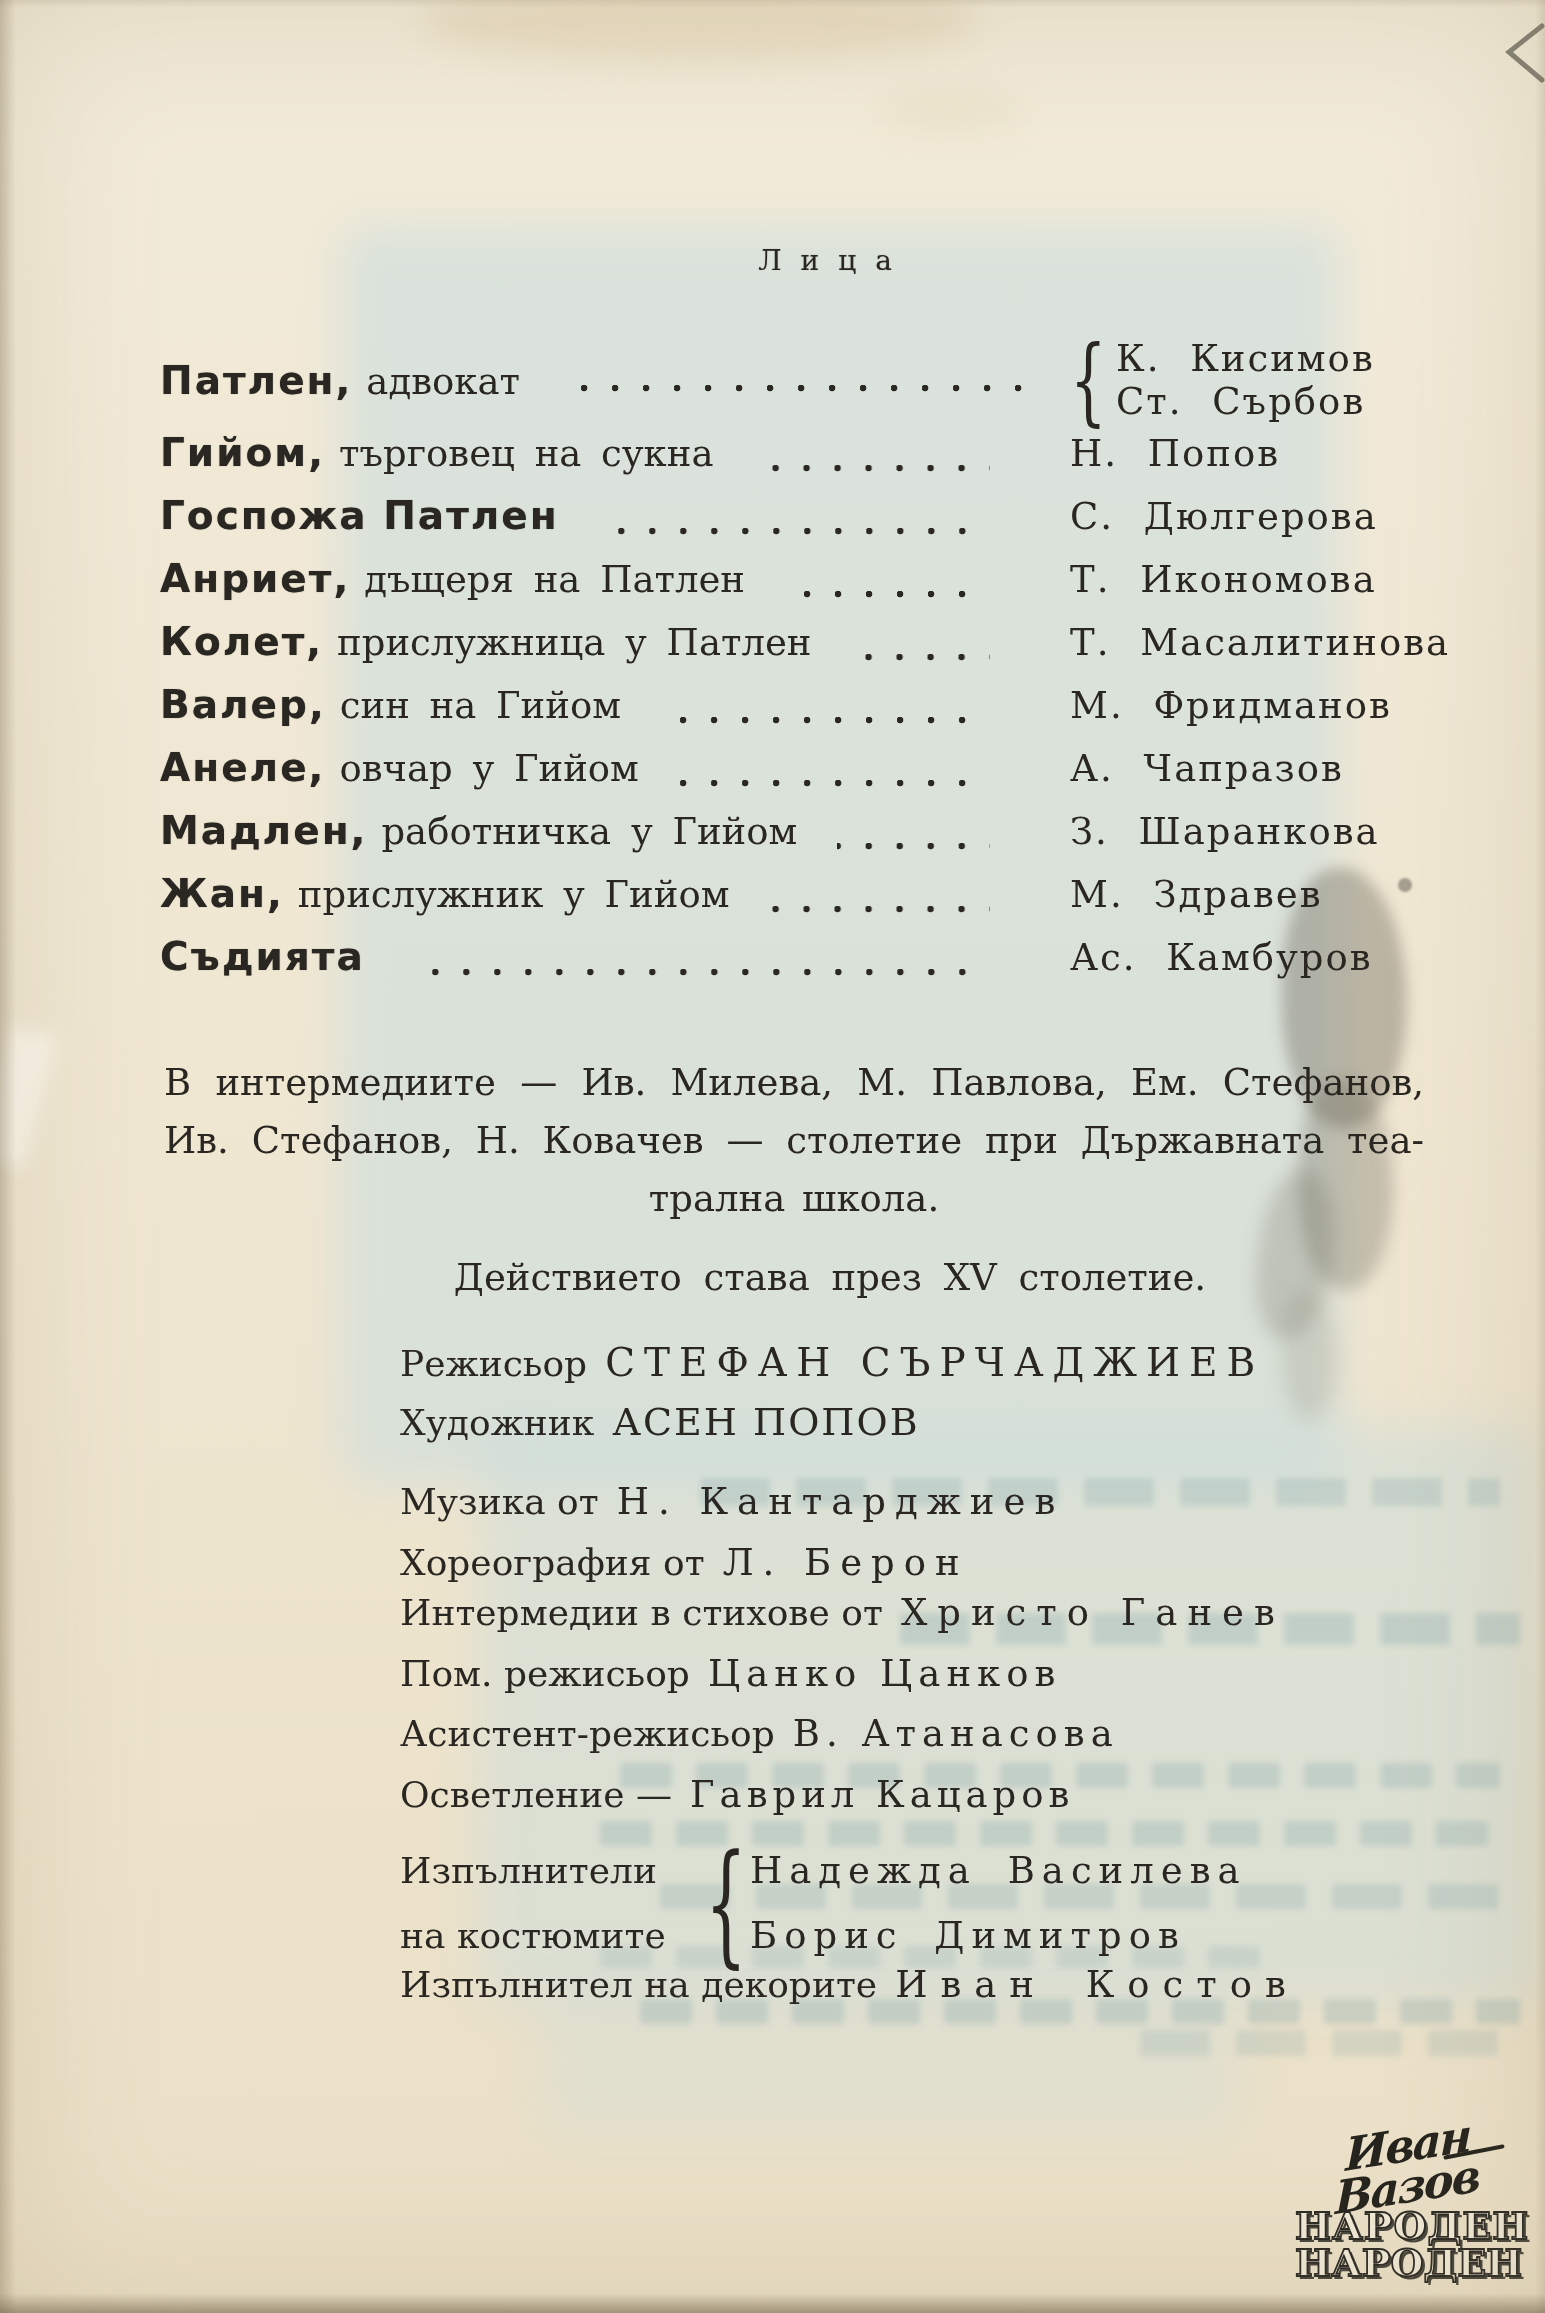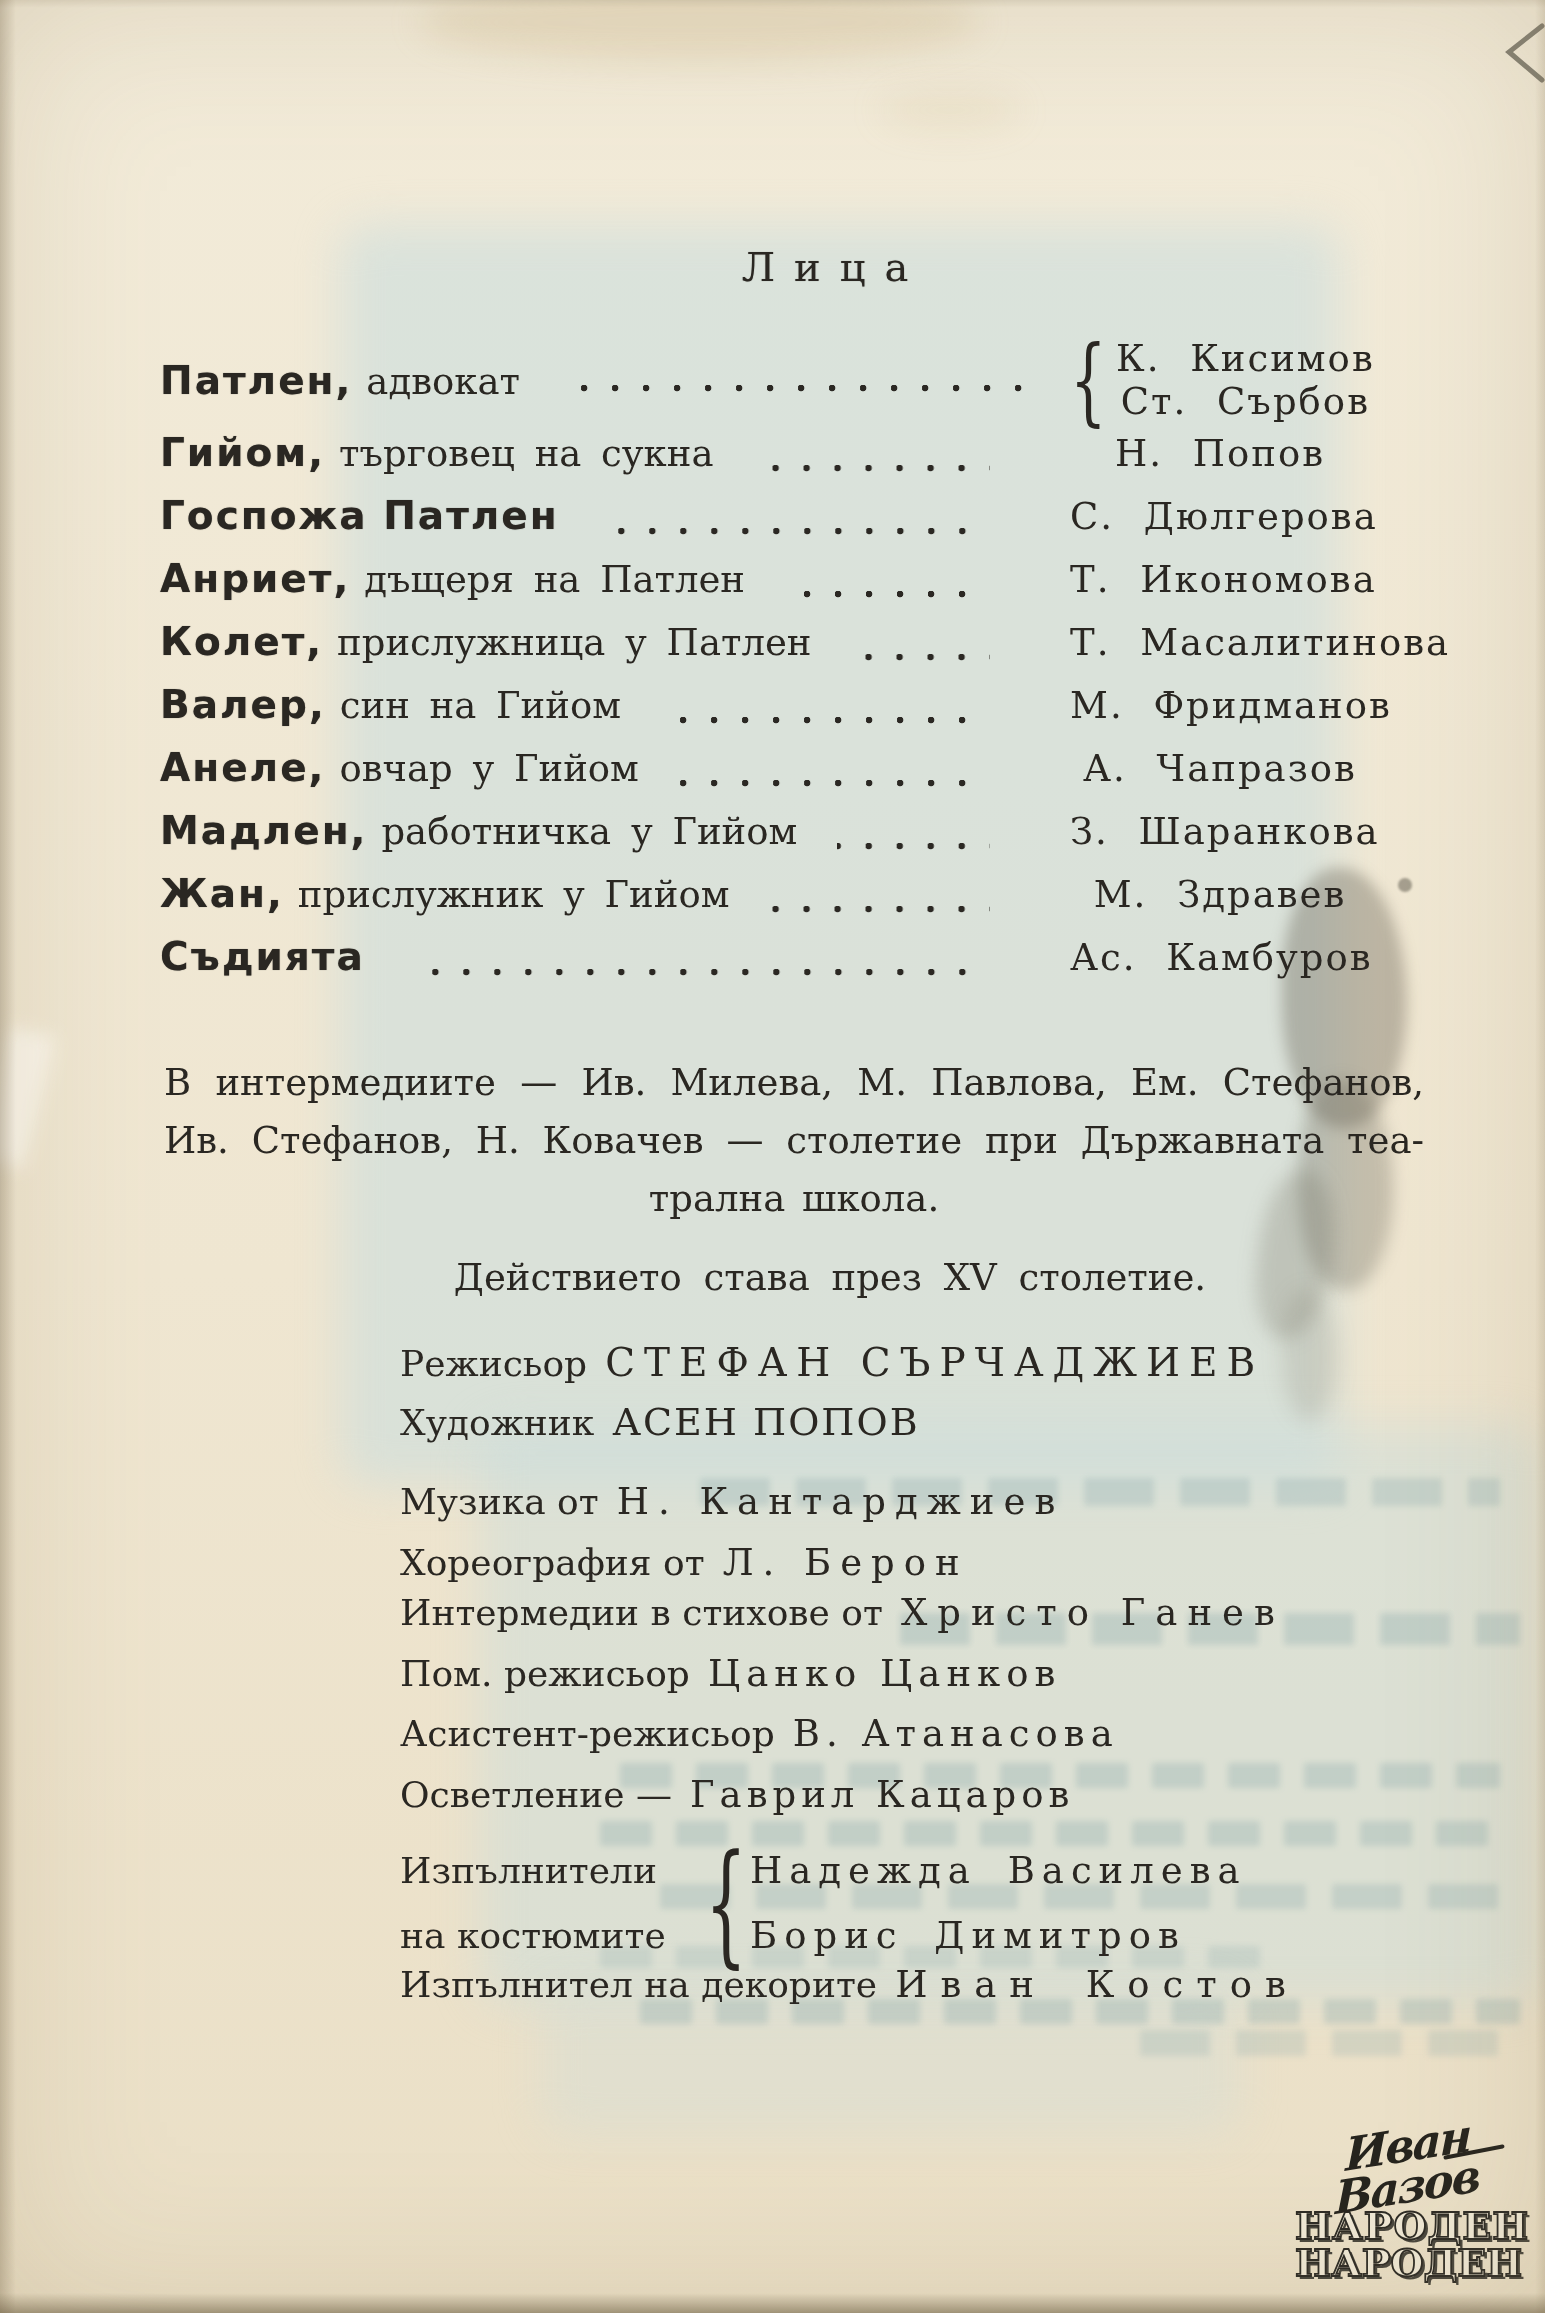--- a/index.html
+++ b/index.html
@@ -31,33 +31,33 @@
   .sm-dot{left:1398px;top:878px;width:14px;height:14px;background:rgba(90,86,74,.5);filter:blur(1px);border-radius:50%;position:absolute;}
   .edge-left{position:absolute;left:0;top:0;width:16px;height:100%;background:linear-gradient(90deg,rgba(110,95,70,.30),rgba(110,95,70,0));}
   .edge-right{position:absolute;right:0;top:0;width:10px;height:100%;background:linear-gradient(270deg,rgba(120,105,75,.16),rgba(120,105,75,0));}
   .edge-bottom{position:absolute;left:0;bottom:0;width:100%;height:20px;background:linear-gradient(0deg,rgba(90,78,52,.50),rgba(90,78,52,0));}
   .edge-top{position:absolute;left:0;top:0;width:100%;height:8px;background:linear-gradient(180deg,rgba(120,105,75,.14),rgba(120,105,75,0));}
   .crack{position:absolute;left:-8px;top:1030px;width:48px;height:135px;background:rgba(252,249,240,.8);filter:blur(9px);transform:rotate(14deg);}
   .corner-mark{position:absolute;left:1502px;top:22px;width:43px;height:62px;opacity:.75;}
   
   .title{
     position:absolute;left:400px;top:244px;width:850px;text-align:center;
-    font-size:40px;letter-spacing:19px;text-indent:19px;
+    font-size:28px;letter-spacing:19px;text-indent:19px;
     text-shadow:0 0 1px rgba(40,36,30,.45);
   }
   .cast{position:absolute;left:160px;top:330px;width:1210px;}
   .cast-row{display:flex;align-items:baseline;height:63px;white-space:nowrap;gap:16px;}
   .cast-row.first{height:100px;align-items:center;}
   .role-b{font-family:"DejaVu Sans","Liberation Sans",sans-serif;font-weight:700;font-size:39px;letter-spacing:2px;text-shadow:0 0 1px rgba(30,28,24,.5);}
   .role-d{font-size:37px;margin-left:14px;word-spacing:8px;}
   .leader{flex:1 1 auto;min-width:40px;align-self:stretch;margin-left:24px;margin-right:52px;
     background-image:radial-gradient(circle at 3px 3px,#2b2823 2.9px,rgba(0,0,0,0) 3.7px);
     background-size:31px 7px;background-repeat:repeat-x;background-position:right bottom 21px;}
   .cast-row.first .leader{margin-right:8px;background-position:right bottom 38px;}
-  .names{width:300px;padding-left:12px;font-size:37px;letter-spacing:2px;word-spacing:16px;text-align:center;}
+  .names{width:300px;padding-left:12px;font-size:37px;letter-spacing:2px;word-spacing:16px;}
   .names-pair{width:300px;display:flex;align-items:center;}
   .brace{font-size:96px;line-height:.9;transform:scaleX(.6);transform-origin:left center;width:44px;font-weight:400;}
   .pair-col{display:flex;flex-direction:column;justify-content:center;}
   .pair-col .names{width:auto;line-height:43px;padding-left:2px;}
   .para{position:absolute;left:164px;top:1054px;width:1260px;font-size:37px;line-height:58px;word-spacing:5px;}
   .para .just{text-align:justify;text-align-last:justify;}
   .para .cen{text-align:center;}
   .setting{position:absolute;left:160px;top:1256px;width:1340px;text-align:center;font-size:37px;word-spacing:10px;}
   .credits{position:absolute;left:0;top:0;width:100%;font-size:36px;}
   .cl{position:absolute;left:400px;white-space:nowrap;}

